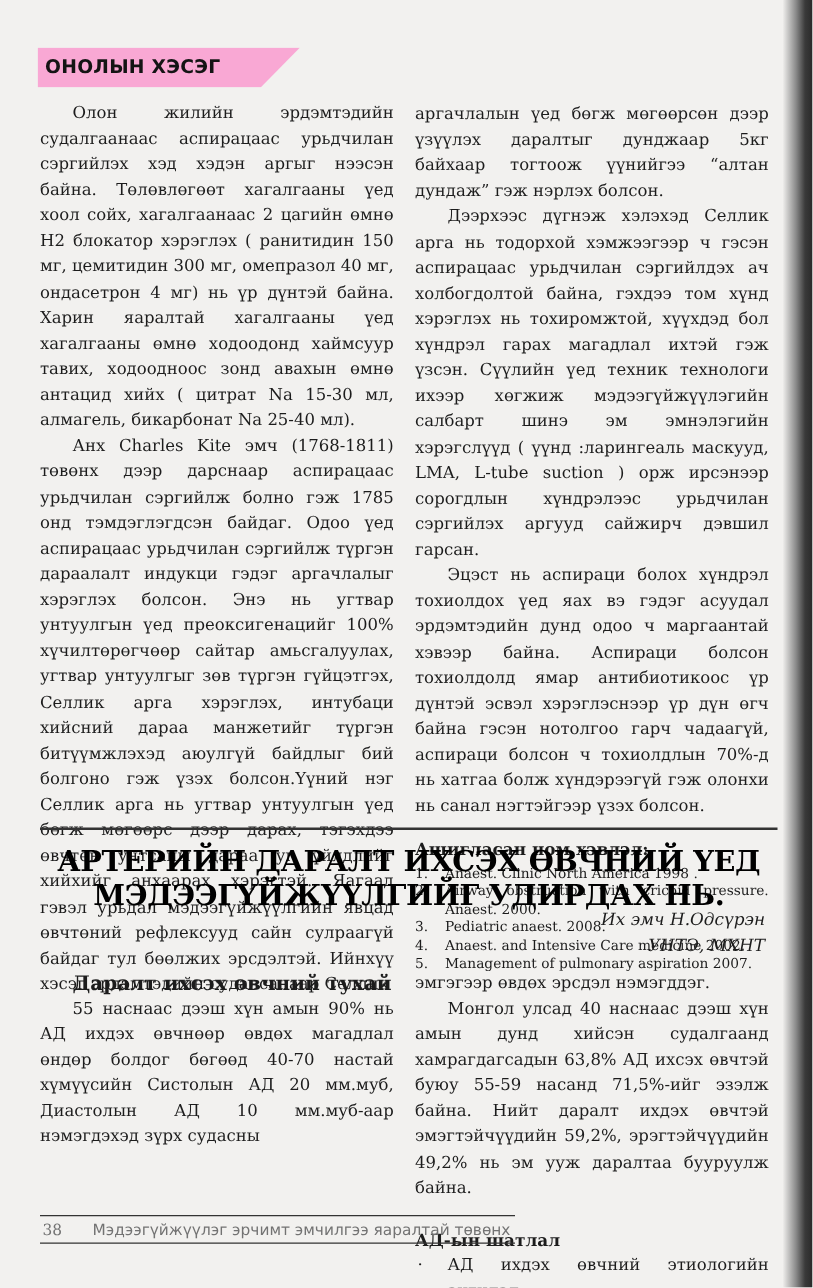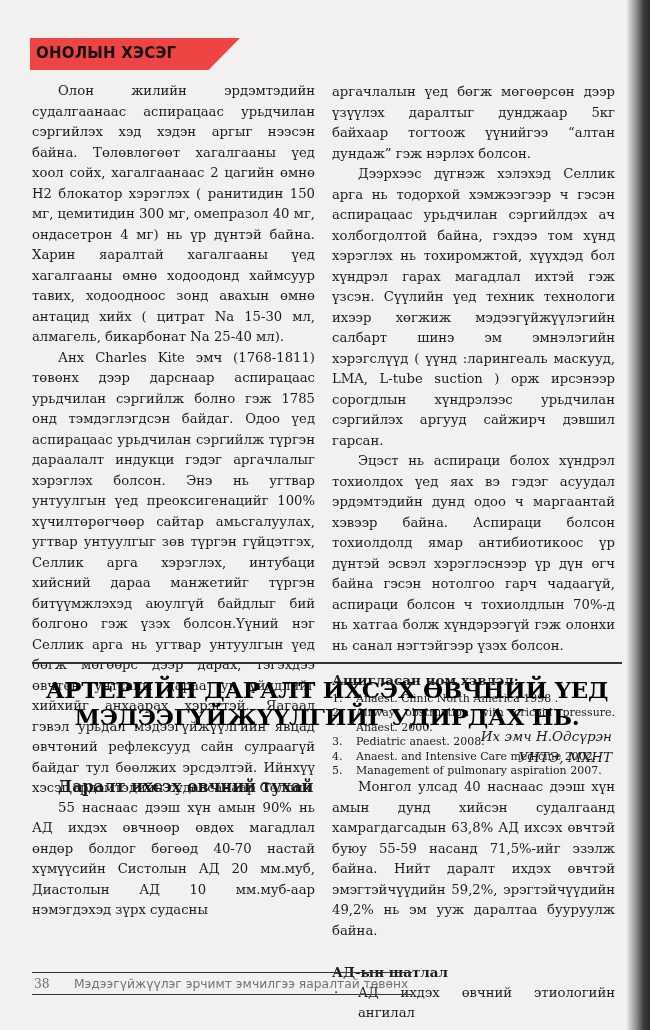--- a/index.html
+++ b/index.html
@@ -9,21 +9,21 @@
     font-family: "DejaVu Serif", serif;
     color: #1c1c1c;
     position: relative;
   }
   .page-shadow {
     position: absolute; top: 0; right: 0; width: 24px; height: 1030px;
     background: linear-gradient(to right, rgba(242,241,239,0) 0%, #8a8a8a 45%, #3a3a3a 75%, #2a2a2a 100%);
   }
   .section-banner {
     position: absolute; left: 30px; top: 38px; width: 210px; height: 32px;
-    background: #ef4444;
+    background: #f9a8d4;
     clip-path: polygon(0 0, 100% 0, 85% 100%, 0 100%);
   }
   .section-banner span {
     position: absolute; left: 6px; top: 6px;
     font-family: "DejaVu Sans", sans-serif; font-weight: bold; font-size: 15px;
     color: #141414; letter-spacing: 0.2px;
   }
   .col {
     position: absolute; font-size: 13.2px; line-height: 20.5px;
     text-align: justify;
@@ -119,20 +119,21 @@
   <div>Их эмч Н.Одсүрэн</div>
   <div>УНТЭ, МХНТ</div>
 </div>
 
 <div class="col" id="col-bot-left">
   <p class="subhead">Даралт ихсэх өвчний тухай</p>
   <p>55 наснаас дээш хүн амын 90% нь АД ихдэх өвчнөөр өвдөх магадлал өндөр болдог бөгөөд 40-70 настай хүмүүсийн Систолын АД 20 мм.муб, Диастолын АД 10 мм.муб-аар нэмэгдэхэд зүрх судасны</p>
 </div>
 
 <div class="col" id="col-bot-right">
+  <p class="noindent">эмгэгээр өвдөх эрсдэл нэмэгддэг.</p>
   <p>Монгол улсад 40 наснаас дээш хүн амын дунд хийсэн судалгаанд хамрагдагсадын 63,8% АД ихсэх өвчтэй буюу 55-59 насанд 71,5%-ийг эзэлж байна. Нийт даралт ихдэх өвчтэй эмэгтэйчүүдийн 59,2%, эрэгтэйчүүдийн 49,2% нь эм ууж даралтаа бууруулж байна.</p>
   <div class="subhead-right">АД-ын шатлал</div>
   <div class="bullet-item">
     <span class="bul">·</span>
     <span>АД ихдэх өвчний этиологийн ангилал</span>
   </div>
 </div>
 
 <div class="footer-line-top"></div>
 <div class="footer">

